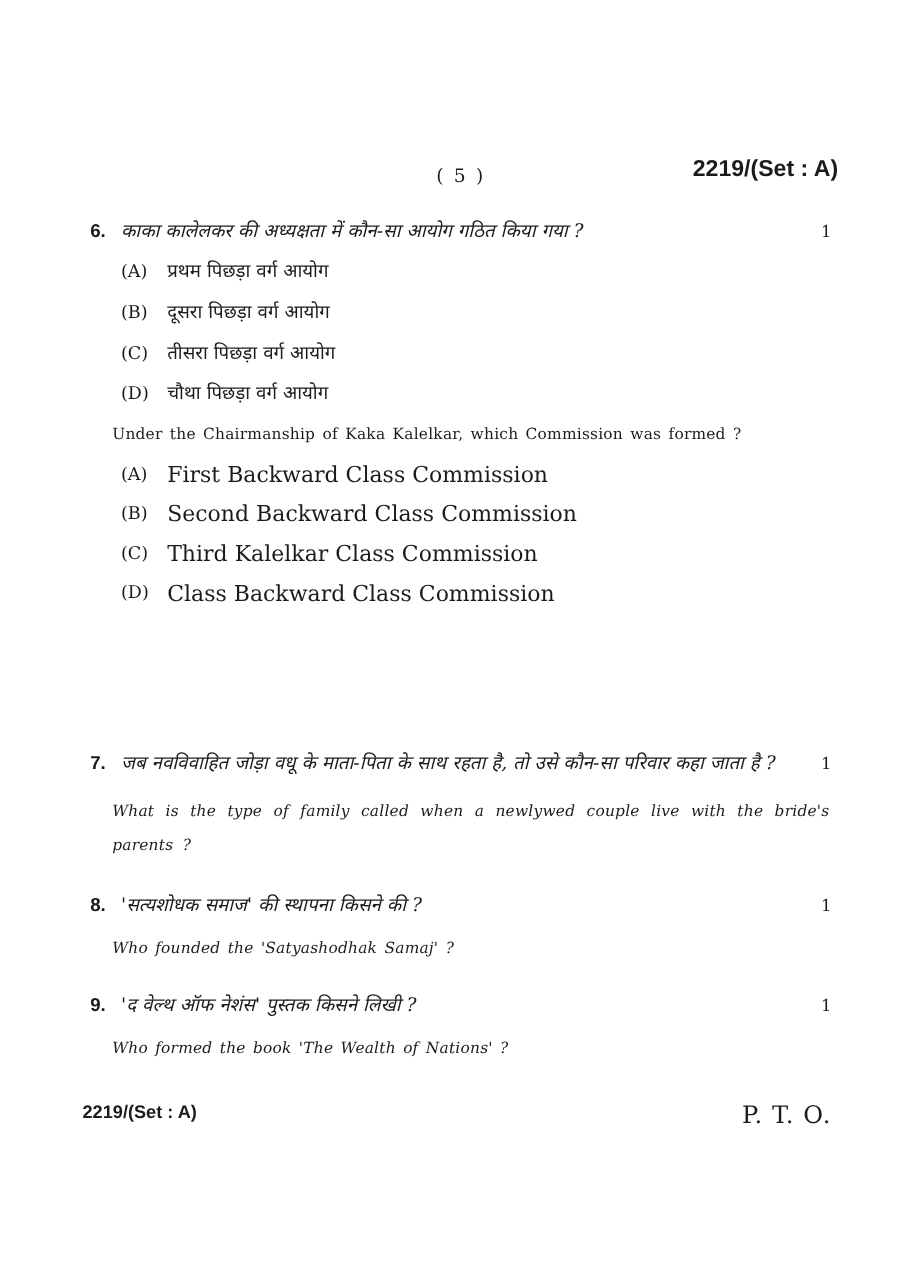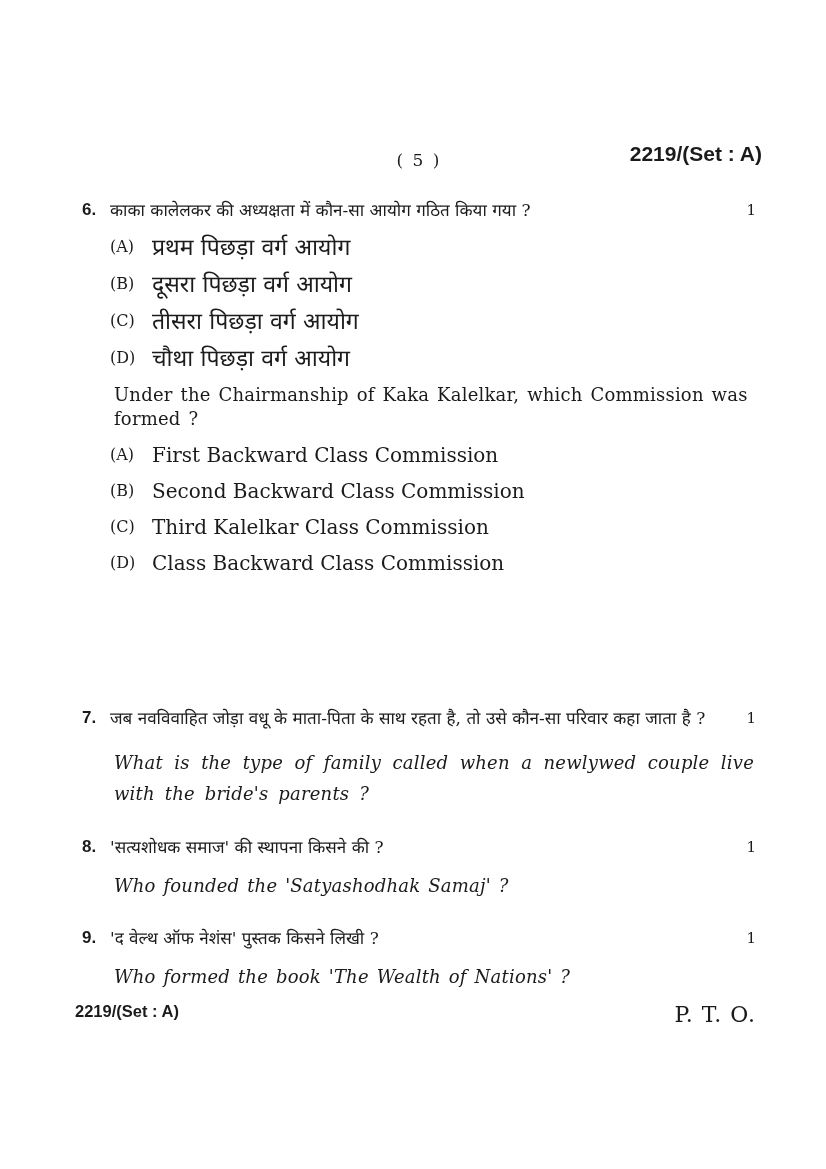--- a/index.html
+++ b/index.html
@@ -49,20 +49,21 @@
     width: 28px;
     flex: 0 0 28px;
     font-weight: 700;
     font-size: 17px;
     font-family: "Liberation Sans", sans-serif;
   }
   .q-text {
     flex: 1 1 auto;
     font-size: 17px;
     padding-right: 16px;
+    font-style: italic;
   }
   .q-marks {
     flex: 0 0 16px;
     width: 16px;
     text-align: right;
     font-size: 15px;
   }
   .options {
     margin-left: 28px;
   }
@@ -75,25 +76,25 @@
   .opt-row.en { margin-top: 12px; }
   .opt-label {
     width: 42px;
     flex: 0 0 42px;
     font-size: 16px;
   }
   .opt-text {
     flex: 1 1 auto;
     font-size: 20px;
   }
-  .opt-text.hi { font-size: 23px; }
+  .opt-text.hi { font-size: 17px; }
   .en-question {
-    margin-left: 32px;
+    margin-left: 20px;
     margin-top: 13px;
-    font-size: 18px;
+    font-size: 14px;
     line-height: 24px;
     letter-spacing: 0.2px;
     word-spacing: 2px;
   }
   .en-question.justified {
     text-align: justify;
     line-height: 31px;
     word-spacing: 4px;
     padding-right: 2px;
   }

